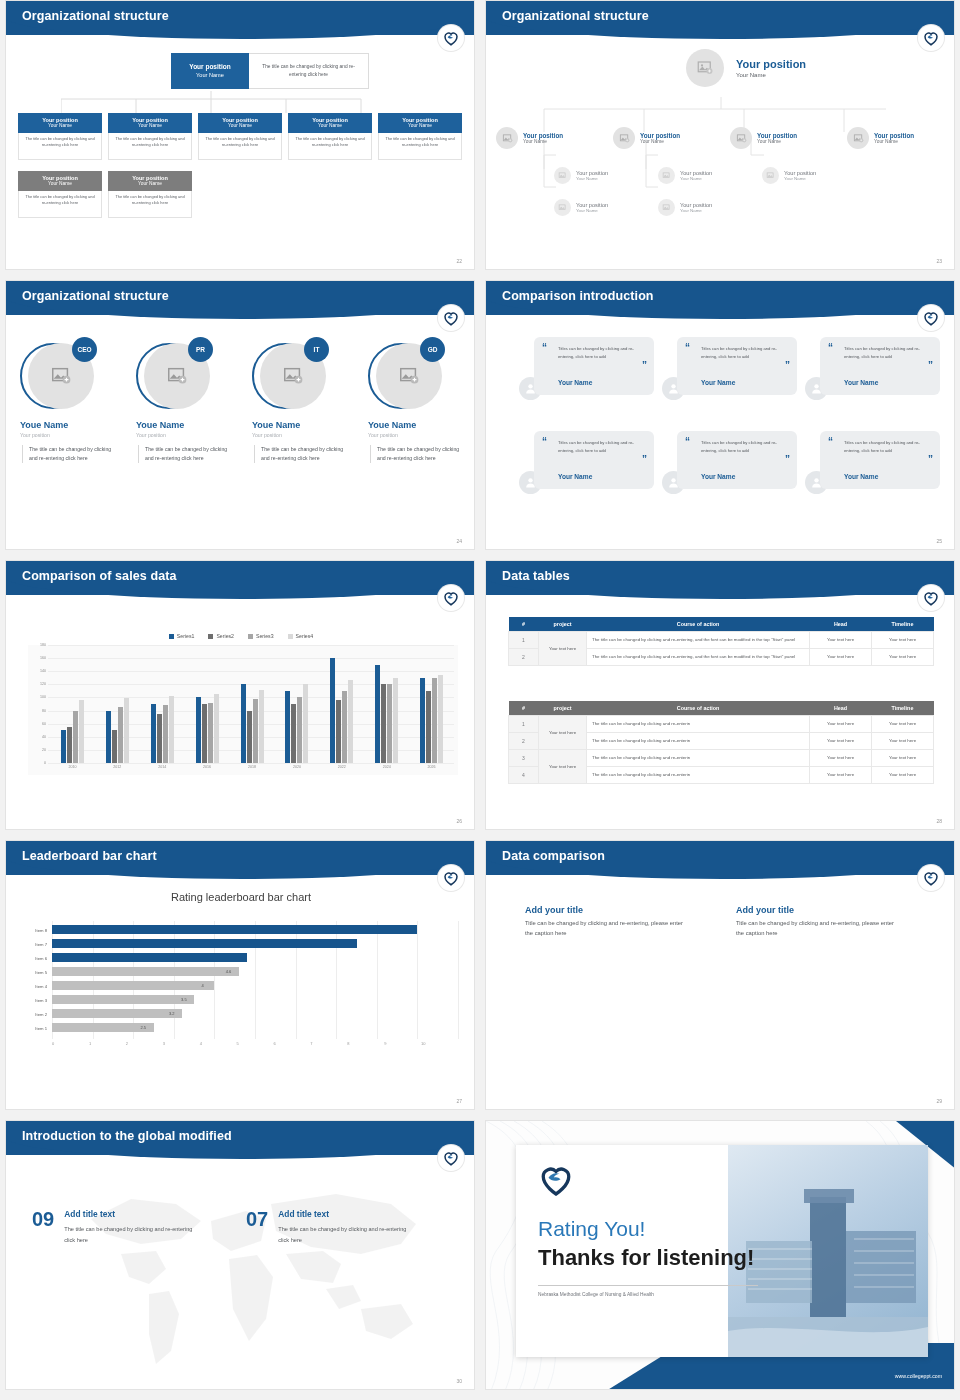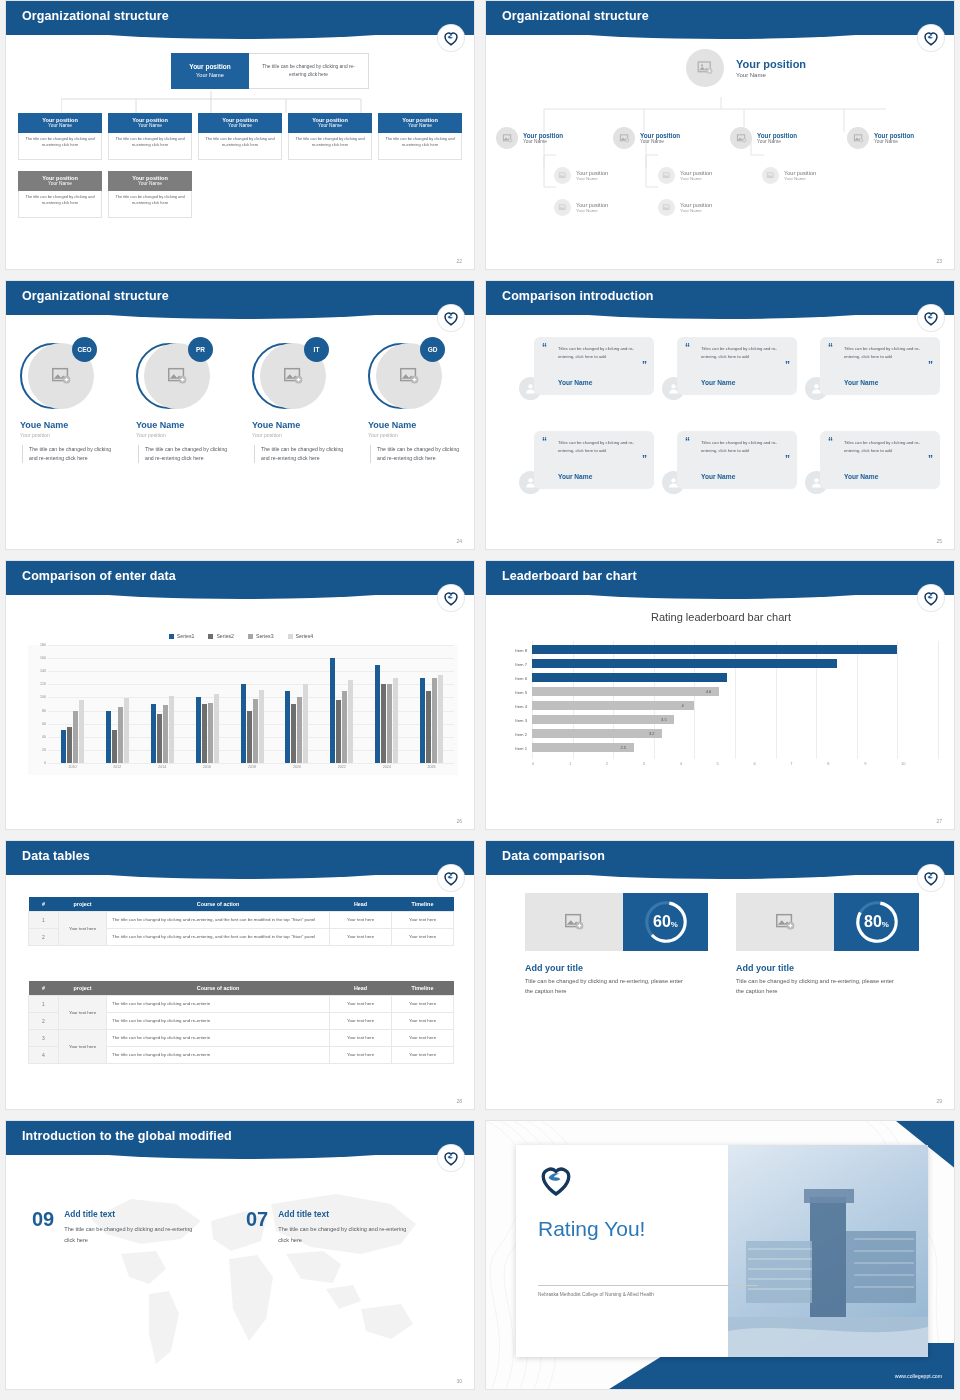--- a/index.html
+++ b/index.html
@@ -635,21 +635,21 @@
       <div class="ci-name">Your Name</div>
     </div>
     <div class="pageno">25</div>
   </div>
 
   <div class="slide">
     <div class="hdr">
         <div class="band2"></div>
         <div class="band"></div>
       </div>
-    <div class="hdr-title">Comparison of enter data</div>
+    <div class="hdr-title">Comparison of sales data</div>
     <div class="logo">
       <svg viewBox="0 0 24 24">
           <path d="M12 21s-8-5-8-11a4.6 4.6 0 018-3 4.6 4.6 0 018 3c0 6-8 11-8 11z" fill="none" stroke="#16375c" stroke-width="2"></path>
           <path d="M7.5 11c1.5-2.5 4-3.3 6.5-2.4-1.6.2-2.7 1-3.4 2.2 1.6-.5 3 0 4 1-2.4 1.5-5.5 1.2-7.1-.8z" fill="#1e619c"></path>
         </svg>
     </div>
     <div class="ch-legend" id="col-legend">
         <span><i class="ch-sw" style="background:#1b5c95"></i>Series1</span>
         <span><i class="ch-sw" style="background:#6e6e6e"></i>Series2</span>
         <span><i class="ch-sw" style="background:#a6a6a6"></i>Series3</span>
@@ -742,117 +742,20 @@
           <div class="xtick">2014</div>
           <div class="xtick">2016</div>
           <div class="xtick">2018</div>
           <div class="xtick">2020</div>
           <div class="xtick">2022</div>
           <div class="xtick">2024</div>
           <div class="xtick">2026</div>
         </div>
     </div>
     <div class="pageno">26</div>
-  </div>
-
-  <div class="slide">
-    <div class="hdr">
-        <div class="band2"></div>
-        <div class="band"></div>
-      </div>
-    <div class="hdr-title">Leaderboard bar chart</div>
-    <div class="logo">
-      <svg viewBox="0 0 24 24">
-          <path d="M12 21s-8-5-8-11a4.6 4.6 0 018-3 4.6 4.6 0 018 3c0 6-8 11-8 11z" fill="none" stroke="#16375c" stroke-width="2"></path>
-          <path d="M7.5 11c1.5-2.5 4-3.3 6.5-2.4-1.6.2-2.7 1-3.4 2.2 1.6-.5 3 0 4 1-2.4 1.5-5.5 1.2-7.1-.8z" fill="#1e619c"></path>
-        </svg>
-    </div>
-    <div class="ch-title">Rating leaderboard bar chart</div>
-    <div id="lb-vlines">
-        <div class="lb-vline" style="left: 46px;"></div>
-        <div class="lb-vline" style="left: 86.6px;"></div>
-        <div class="lb-vline" style="left: 127.2px;"></div>
-        <div class="lb-vline" style="left: 167.8px;"></div>
-        <div class="lb-vline" style="left: 208.4px;"></div>
-        <div class="lb-vline" style="left: 249px;"></div>
-        <div class="lb-vline" style="left: 289.6px;"></div>
-        <div class="lb-vline" style="left: 330.2px;"></div>
-        <div class="lb-vline" style="left: 370.8px;"></div>
-        <div class="lb-vline" style="left: 411.4px;"></div>
-        <div class="lb-vline" style="left: 452px;"></div>
-      </div>
-    <div class="lb-rows" id="lb-rows">
-        <div class="lb-row">
-          <div class="lb-lab">Item 8</div>
-          <div class="lb-track">
-            <div class="lb-bar" style="width: 365.4px; background: rgb(23, 85, 141);"></div>
-          </div>
-        </div>
-        <div class="lb-row">
-          <div class="lb-lab">Item 7</div>
-          <div class="lb-track">
-            <div class="lb-bar" style="width: 304.5px; background: rgb(23, 85, 141);"></div>
-          </div>
-        </div>
-        <div class="lb-row">
-          <div class="lb-lab">Item 6</div>
-          <div class="lb-track">
-            <div class="lb-bar" style="width: 194.88px; background: rgb(23, 85, 141);"></div>
-          </div>
-        </div>
-        <div class="lb-row">
-          <div class="lb-lab">Item 5</div>
-          <div class="lb-track">
-            <div class="lb-bar" style="width: 186.76px; background: rgb(191, 191, 191);"></div>
-            <div class="lb-val" style="left: 186.76px;">4.6</div>
-          </div>
-        </div>
-        <div class="lb-row">
-          <div class="lb-lab">Item 4</div>
-          <div class="lb-track">
-            <div class="lb-bar" style="width: 162.4px; background: rgb(191, 191, 191);"></div>
-            <div class="lb-val" style="left: 162.4px;">4</div>
-          </div>
-        </div>
-        <div class="lb-row">
-          <div class="lb-lab">Item 3</div>
-          <div class="lb-track">
-            <div class="lb-bar" style="width: 142.1px; background: rgb(191, 191, 191);"></div>
-            <div class="lb-val" style="left: 142.1px;">3.5</div>
-          </div>
-        </div>
-        <div class="lb-row">
-          <div class="lb-lab">Item 2</div>
-          <div class="lb-track">
-            <div class="lb-bar" style="width: 129.92px; background: rgb(191, 191, 191);"></div>
-            <div class="lb-val" style="left: 129.92px;">3.2</div>
-          </div>
-        </div>
-        <div class="lb-row">
-          <div class="lb-lab">Item 1</div>
-          <div class="lb-track">
-            <div class="lb-bar" style="width: 101.5px; background: rgb(191, 191, 191);"></div>
-            <div class="lb-val" style="left: 101.5px;">2.5</div>
-          </div>
-        </div>
-      </div>
-    <div class="lb-axis" id="lb-axis">
-        <span>0</span>
-        <span>1</span>
-        <span>2</span>
-        <span>3</span>
-        <span>4</span>
-        <span>5</span>
-        <span>6</span>
-        <span>7</span>
-        <span>8</span>
-        <span>9</span>
-        <span>10</span>
-      </div>
-    <div class="pageno">27</div>
   </div>
 
   <div class="slide">
     <div class="hdr">
         <div class="band2"></div>
         <div class="band"></div>
       </div>
     <div class="hdr-title">Data tables</div>
     <div class="logo">
       <svg viewBox="0 0 24 24">
@@ -928,66 +831,131 @@
       </tbody>
     </table>
     <div class="pageno">28</div>
   </div>
 
   <div class="slide">
     <div class="hdr">
         <div class="band2"></div>
         <div class="band"></div>
       </div>
+    <div class="hdr-title">Leaderboard bar chart</div>
+    <div class="logo">
+      <svg viewBox="0 0 24 24">
+          <path d="M12 21s-8-5-8-11a4.6 4.6 0 018-3 4.6 4.6 0 018 3c0 6-8 11-8 11z" fill="none" stroke="#16375c" stroke-width="2"></path>
+          <path d="M7.5 11c1.5-2.5 4-3.3 6.5-2.4-1.6.2-2.7 1-3.4 2.2 1.6-.5 3 0 4 1-2.4 1.5-5.5 1.2-7.1-.8z" fill="#1e619c"></path>
+        </svg>
+    </div>
+    <div class="ch-title">Rating leaderboard bar chart</div>
+    <div id="lb-vlines">
+        <div class="lb-vline" style="left: 46px;"></div>
+        <div class="lb-vline" style="left: 86.6px;"></div>
+        <div class="lb-vline" style="left: 127.2px;"></div>
+        <div class="lb-vline" style="left: 167.8px;"></div>
+        <div class="lb-vline" style="left: 208.4px;"></div>
+        <div class="lb-vline" style="left: 249px;"></div>
+        <div class="lb-vline" style="left: 289.6px;"></div>
+        <div class="lb-vline" style="left: 330.2px;"></div>
+        <div class="lb-vline" style="left: 370.8px;"></div>
+        <div class="lb-vline" style="left: 411.4px;"></div>
+        <div class="lb-vline" style="left: 452px;"></div>
+      </div>
+    <div class="lb-rows" id="lb-rows">
+        <div class="lb-row">
+          <div class="lb-lab">Item 8</div>
+          <div class="lb-track">
+            <div class="lb-bar" style="width: 365.4px; background: rgb(23, 85, 141);"></div>
+          </div>
+        </div>
+        <div class="lb-row">
+          <div class="lb-lab">Item 7</div>
+          <div class="lb-track">
+            <div class="lb-bar" style="width: 304.5px; background: rgb(23, 85, 141);"></div>
+          </div>
+        </div>
+        <div class="lb-row">
+          <div class="lb-lab">Item 6</div>
+          <div class="lb-track">
+            <div class="lb-bar" style="width: 194.88px; background: rgb(23, 85, 141);"></div>
+          </div>
+        </div>
+        <div class="lb-row">
+          <div class="lb-lab">Item 5</div>
+          <div class="lb-track">
+            <div class="lb-bar" style="width: 186.76px; background: rgb(191, 191, 191);"></div>
+            <div class="lb-val" style="left: 186.76px;">4.6</div>
+          </div>
+        </div>
+        <div class="lb-row">
+          <div class="lb-lab">Item 4</div>
+          <div class="lb-track">
+            <div class="lb-bar" style="width: 162.4px; background: rgb(191, 191, 191);"></div>
+            <div class="lb-val" style="left: 162.4px;">4</div>
+          </div>
+        </div>
+        <div class="lb-row">
+          <div class="lb-lab">Item 3</div>
+          <div class="lb-track">
+            <div class="lb-bar" style="width: 142.1px; background: rgb(191, 191, 191);"></div>
+            <div class="lb-val" style="left: 142.1px;">3.5</div>
+          </div>
+        </div>
+        <div class="lb-row">
+          <div class="lb-lab">Item 2</div>
+          <div class="lb-track">
+            <div class="lb-bar" style="width: 129.92px; background: rgb(191, 191, 191);"></div>
+            <div class="lb-val" style="left: 129.92px;">3.2</div>
+          </div>
+        </div>
+        <div class="lb-row">
+          <div class="lb-lab">Item 1</div>
+          <div class="lb-track">
+            <div class="lb-bar" style="width: 101.5px; background: rgb(191, 191, 191);"></div>
+            <div class="lb-val" style="left: 101.5px;">2.5</div>
+          </div>
+        </div>
+      </div>
+    <div class="lb-axis" id="lb-axis">
+        <span>0</span>
+        <span>1</span>
+        <span>2</span>
+        <span>3</span>
+        <span>4</span>
+        <span>5</span>
+        <span>6</span>
+        <span>7</span>
+        <span>8</span>
+        <span>9</span>
+        <span>10</span>
+      </div>
+    <div class="pageno">27</div>
+  </div>
+
+  <div class="slide">
+    <div class="hdr">
+        <div class="band2"></div>
+        <div class="band"></div>
+      </div>
     <div class="hdr-title">Data comparison</div>
     <div class="logo">
       <svg viewBox="0 0 24 24">
           <path d="M12 21s-8-5-8-11a4.6 4.6 0 018-3 4.6 4.6 0 018 3c0 6-8 11-8 11z" fill="none" stroke="#16375c" stroke-width="2"></path>
           <path d="M7.5 11c1.5-2.5 4-3.3 6.5-2.4-1.6.2-2.7 1-3.4 2.2 1.6-.5 3 0 4 1-2.4 1.5-5.5 1.2-7.1-.8z" fill="#1e619c"></path>
         </svg>
     </div>
 
     <div class="dc-block" style="left:39px;">
-      <div>
-        <div class="dc-img">
-            <svg width="22" height="22" viewBox="0 0 24 24">
-              <rect x="3" y="4" width="16" height="13" fill="none" stroke="#9a9a9a" stroke-width="1.6"></rect>
-              <path d="M4 15l4.5-5 3.5 4 2.5-2.5 3.5 3.5z" fill="#9a9a9a"></path>
-              <circle cx="18" cy="16" r="4.2" fill="#b9b9b9"></circle>
-              <path d="M18 13.9v4.2M15.9 16h4.2" stroke="#fff" stroke-width="1.3"></path>
-            </svg>
-          </div><div class="dc-donut">
-          <svg width="48" height="48" viewBox="0 0 40 40" style="position:absolute;">
-            <circle cx="20" cy="20" r="16" fill="none" stroke="#3a78ac" stroke-width="2.6"></circle>
-            <circle cx="20" cy="20" r="16" fill="none" stroke="#ffffff" stroke-width="2.6" stroke-dasharray="60.3 100.5" stroke-linecap="butt" transform="rotate(-80 20 20)"></circle>
-          </svg>
-          <div class="dc-pct"><span>60</span><small>%</small></div>
-        </div>
-      </div>
       <div class="dc-title">Add your title</div>
       <div class="dc-sub">Title can be changed by clicking and re-entering, please enter the caption here</div>
     </div>
 
     <div class="dc-block" style="left:250px;">
-      <div>
-        <div class="dc-img">
-            <svg width="22" height="22" viewBox="0 0 24 24">
-              <rect x="3" y="4" width="16" height="13" fill="none" stroke="#9a9a9a" stroke-width="1.6"></rect>
-              <path d="M4 15l4.5-5 3.5 4 2.5-2.5 3.5 3.5z" fill="#9a9a9a"></path>
-              <circle cx="18" cy="16" r="4.2" fill="#b9b9b9"></circle>
-              <path d="M18 13.9v4.2M15.9 16h4.2" stroke="#fff" stroke-width="1.3"></path>
-            </svg>
-          </div><div class="dc-donut">
-          <svg width="48" height="48" viewBox="0 0 40 40" style="position:absolute;">
-            <circle cx="20" cy="20" r="16" fill="none" stroke="#3a78ac" stroke-width="2.6"></circle>
-            <circle cx="20" cy="20" r="16" fill="none" stroke="#ffffff" stroke-width="2.6" stroke-dasharray="80.4 100.5" stroke-linecap="butt" transform="rotate(-80 20 20)"></circle>
-          </svg>
-          <div class="dc-pct"><span>80</span><small>%</small></div>
-        </div>
-      </div>
       <div class="dc-title">Add your title</div>
       <div class="dc-sub">Title can be changed by clicking and re-entering, please enter the caption here</div>
     </div>
     <div class="pageno">29</div>
   </div>
 
   <div class="slide">
     <div class="hdr">
         <div class="band2"></div>
         <div class="band"></div>
@@ -1062,20 +1030,21 @@
             <path d="M0 186 C60 176 140 196 200 182 L200 212 L0 212Z" fill="#c6d7e5" opacity=".9"></path>
           </svg>
         </div>
         <div class="ty-logo">
           <svg viewBox="0 0 24 24" width="36" height="36">
               <path d="M12 22s-8.5-5.4-8.5-11.6A4.9 4.9 0 0112 7a4.9 4.9 0 018.5 3.4C20.5 16.6 12 22 12 22z" fill="none" stroke="#16375c" stroke-width="2.2"></path>
               <path d="M7 11.2c1.7-2.8 4.5-3.7 7.3-2.7-1.8.2-3 1.1-3.8 2.5 1.8-.6 3.4 0 4.5 1.1-2.7 1.7-6.2 1.3-8-.9z" fill="#2f78b0"></path>
             </svg>
         </div>
         <div class="ty-h1">Rating You!</div>
+        <div class="ty-h2">Thanks for listening!</div>
         <div class="ty-rule"></div>
         <div class="ty-cap">Nebraska Methodist College of Nursing &amp; Allied Health</div>
       </div>
       <div class="ty-url">www.collegeppt.com</div>
     </div>
   </div>
 
 </div>
 
 </body></html>

